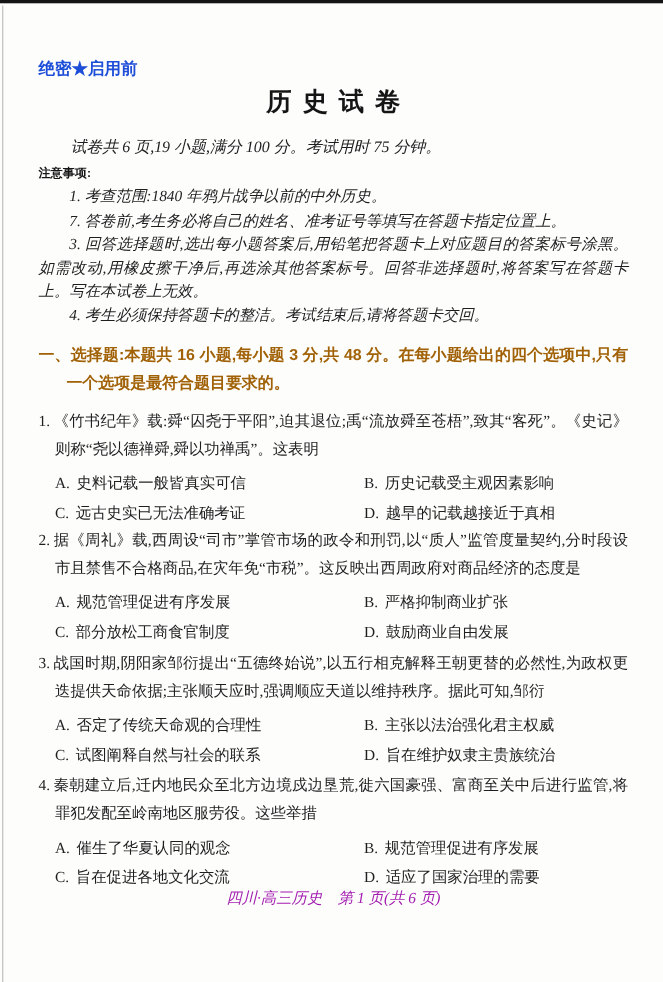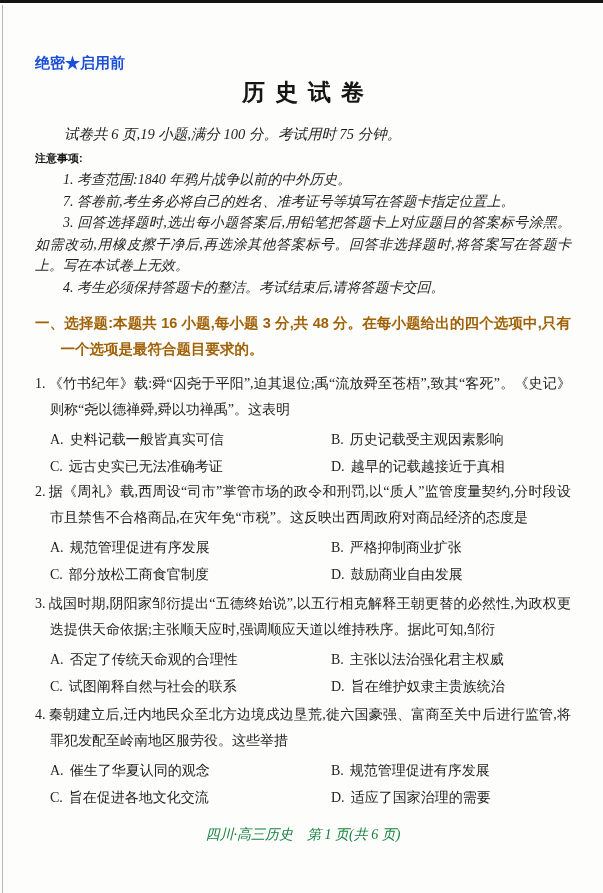--- a/index.html
+++ b/index.html
@@ -89,25 +89,25 @@
     display: grid;
     grid-template-columns: 281px 1fr;
     grid-auto-rows: 27.5px;
     align-items: center;
     padding-left: 15px;
     margin-top: 4px;
     font-size: 14px;
   }
   .option-label { margin-right: 6px; }
   .footer {
-    margin-top: 26px;
+    margin-top: 9px;
     text-align: center;
     font-style: italic;
     font-size: 14px; line-height: 20px;
-    color: #15803d;
+    color: #a21caf;
   }
 </style>
 </head>
 <body>
 
 <div class="scan-top-edge"></div>
 <div class="scan-left-edge"></div>
 
 <div class="content">
 

